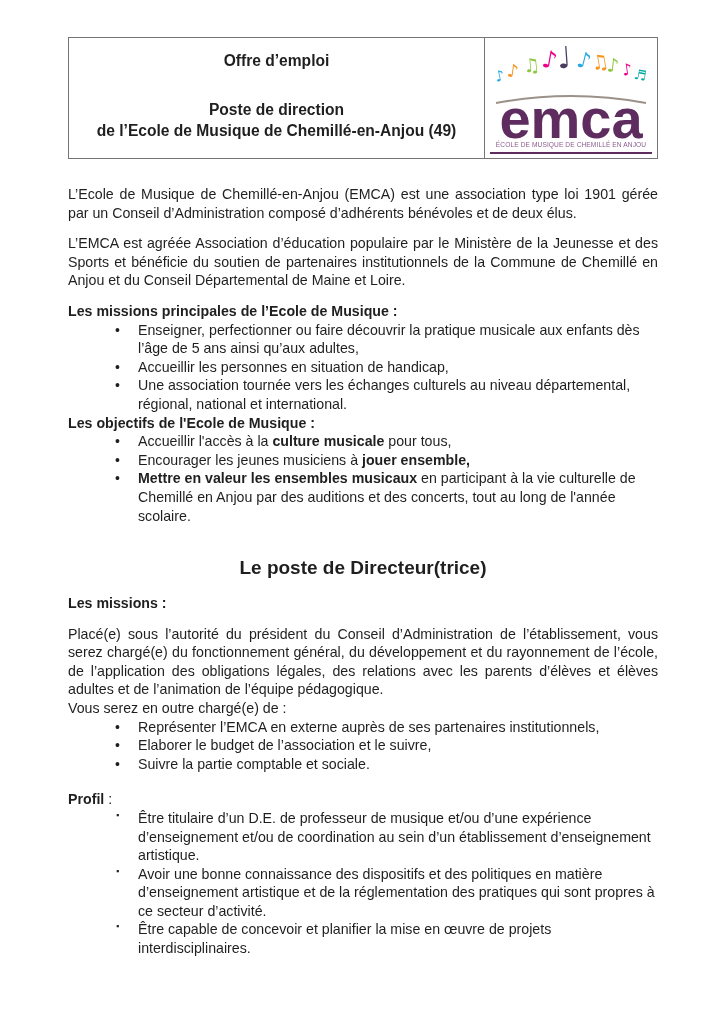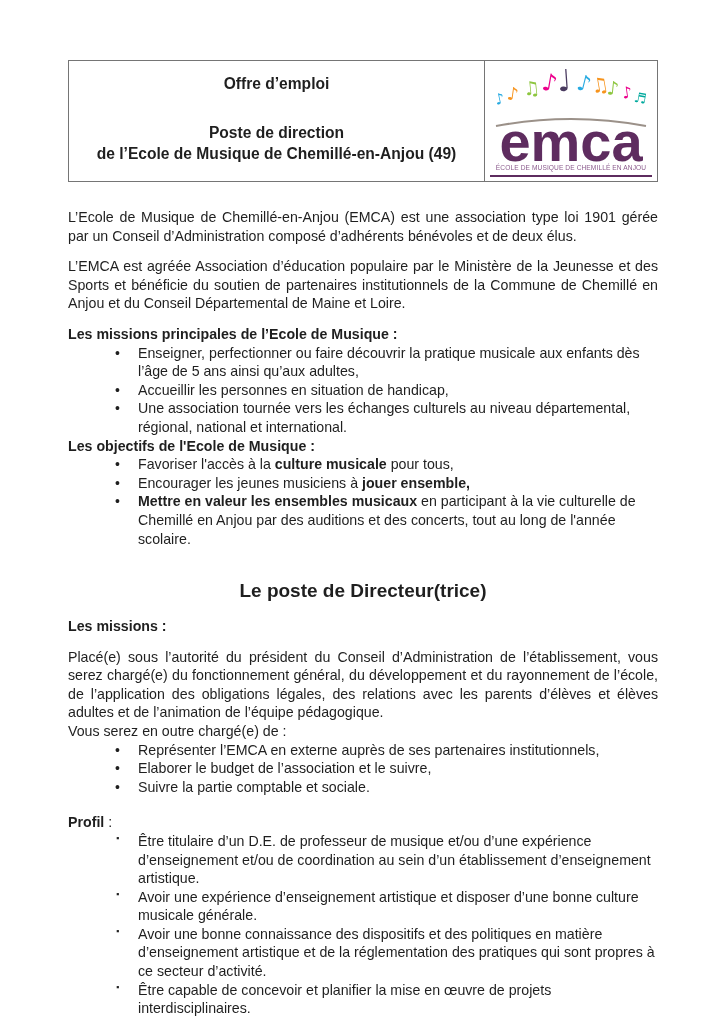--- a/index.html
+++ b/index.html
@@ -2,21 +2,21 @@
 <html lang="fr"><head>
 <meta charset="utf-8">
 <style>
   html,body { margin:0; padding:0; background:#e8e8e8; }
   .page {
     position:relative;
     width:724px; height:1024px;
     margin:0 auto;
     background:#ffffff;
     box-sizing:border-box;
-    padding:60px 66px 0 68px;
+    padding:37px 66px 0 68px;
     font-family:"Liberation Sans", sans-serif;
     font-size:14.2px;
     line-height:1.31;
     color:#1f1f1f;
     overflow:hidden;
   }
 
   
   .header-box {
     display:flex;
@@ -145,21 +145,21 @@
   <p class="sec-heading">Les missions principales de l’Ecole de Musique :</p>
   <ul class="doc-list round mb15">
     <li><span>Enseigner, perfectionner ou faire découvrir la pratique musicale aux enfants dès l’âge de 5 ans ainsi qu’aux adultes,</span></li>
     <li><span>Accueillir les personnes en situation de handicap,</span></li>
     <li><span>Une association tournée vers les échanges culturels au niveau départemental, régional, national et international.</span></li>
   </ul>
 
   <p class="sec-heading">Les objectifs de l'Ecole de Musique :</p>
   <ul class="doc-list round">
     <li>
-      <span>Favoriser l'accès à la </span><span class="bold-inline">culture musicale</span><span> pour tous,</span>
+      <span>Accueillir l'accès à la </span><span class="bold-inline">culture musicale</span><span> pour tous,</span>
     </li>
     <li>
       <span>Encourager les jeunes musiciens à </span><span class="bold-inline">jouer ensemble,</span><span></span>
     </li>
     <li>
       <span></span><span class="bold-inline">Mettre en valeur les ensembles musicaux</span><span> en participant à la vie culturelle de Chemillé en Anjou par des auditions et des concerts, tout au long de l'année scolaire.</span>
     </li>
   </ul>
 
   <h2 class="center-heading">Le poste de Directeur(trice)</h2>
@@ -169,18 +169,17 @@
   <p class="plain-line">Vous serez en outre chargé(e) de :</p>
   <ul class="doc-list round">
     <li><span>Représenter l’EMCA en externe auprès de ses partenaires institutionnels,</span></li>
     <li><span>Elaborer le budget de l’association et le suivre,</span></li>
     <li><span>Suivre la partie comptable et sociale.</span></li>
   </ul>
 
   <p class="plain-line mt17"><span class="bold-inline">Profil</span><span> :</span></p>
   <ul class="doc-list square">
     <li><span>Être titulaire d’un D.E. de professeur de musique et/ou d’une expérience d’enseignement et/ou de coordination au sein d’un établissement d’enseignement artistique.</span></li>
-    <li><span>Avoir une expérience d’enseignement artistique et disposer d’une bonne culture musicale générale.</span></li>
     <li><span>Avoir une bonne connaissance des dispositifs et des politiques en matière d’enseignement artistique et de la réglementation des pratiques qui sont propres à ce secteur d’activité.</span></li>
     <li><span>Être capable de concevoir et planifier la mise en œuvre de projets interdisciplinaires.</span></li>
   </ul>
 
 </div>
 
 </body></html>

